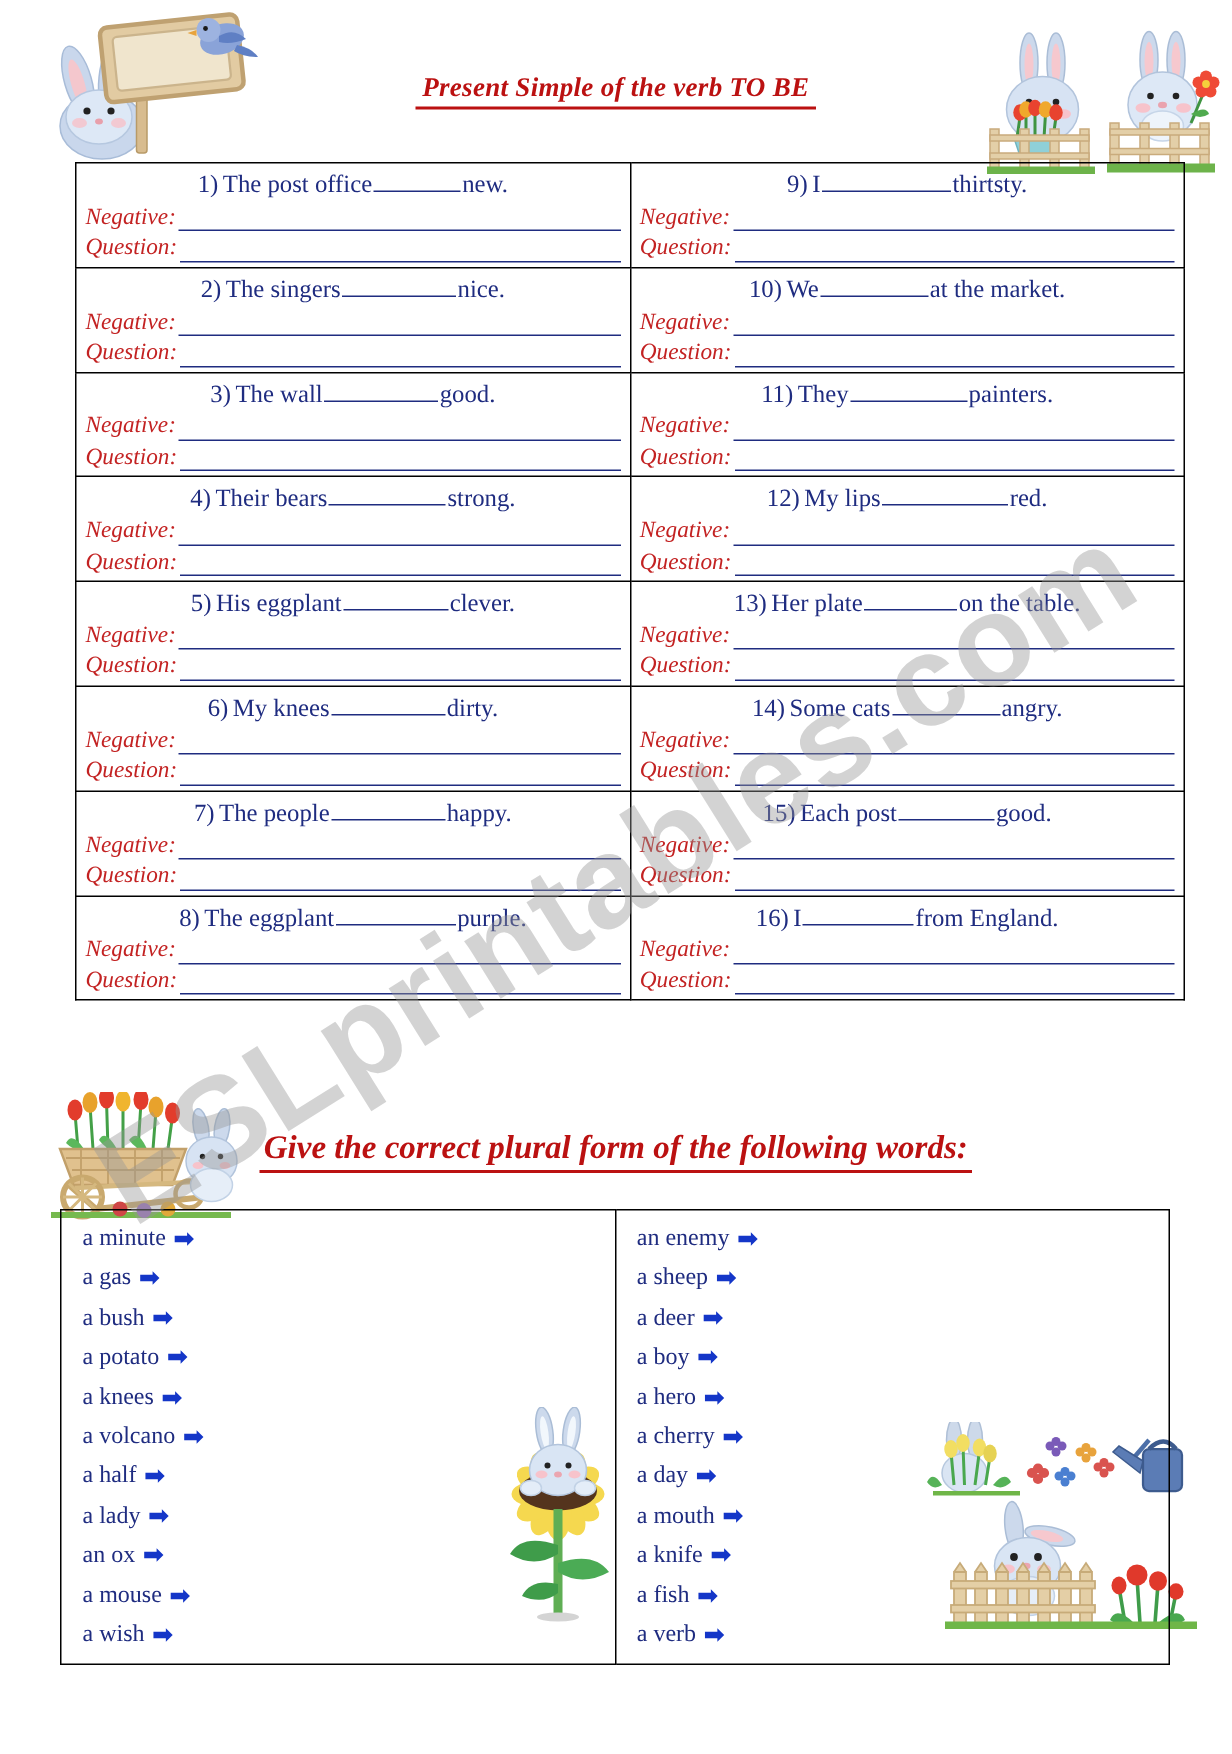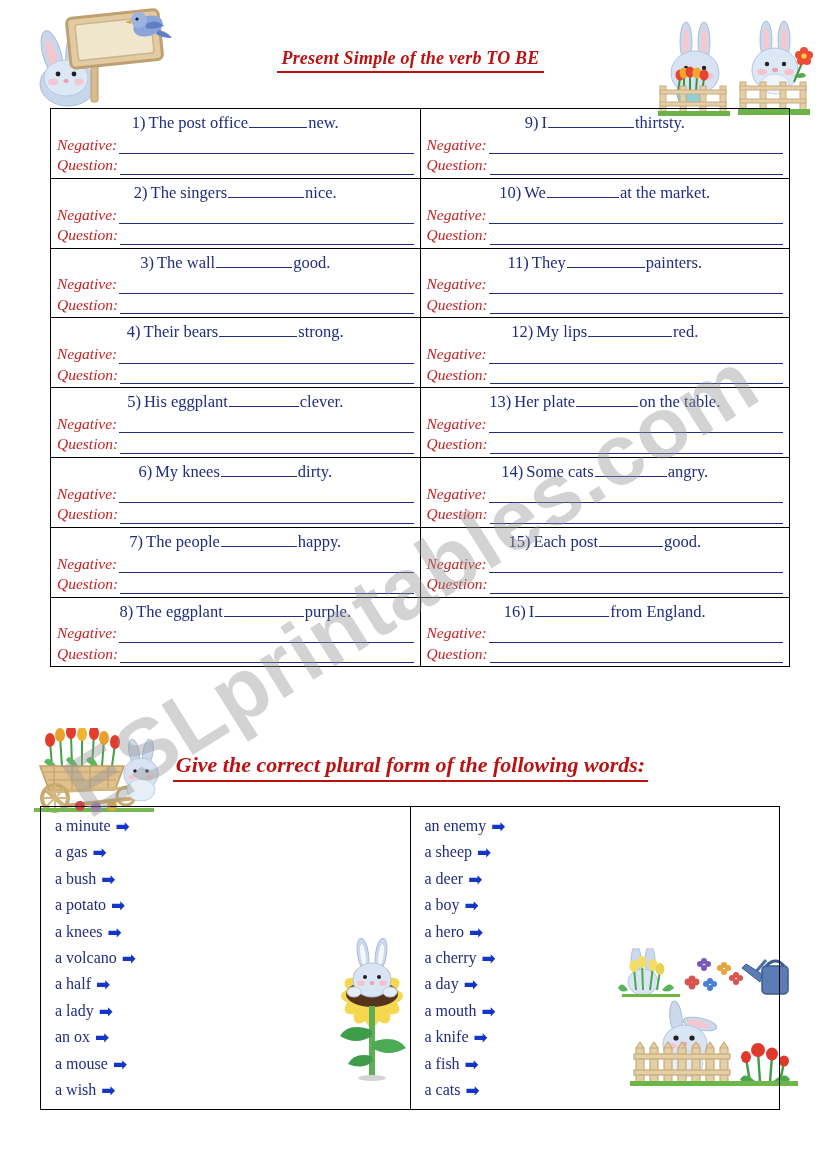--- a/index.html
+++ b/index.html
@@ -718,21 +718,21 @@
               <li><span>an enemy</span><span class="arrow">➡</span></li>
               <li><span>a sheep</span><span class="arrow">➡</span></li>
               <li><span>a deer</span><span class="arrow">➡</span></li>
               <li><span>a boy</span><span class="arrow">➡</span></li>
               <li><span>a hero</span><span class="arrow">➡</span></li>
               <li><span>a cherry</span><span class="arrow">➡</span></li>
               <li><span>a day</span><span class="arrow">➡</span></li>
               <li><span>a mouth</span><span class="arrow">➡</span></li>
               <li><span>a knife</span><span class="arrow">➡</span></li>
               <li><span>a fish</span><span class="arrow">➡</span></li>
-              <li><span>a cats</span><span class="arrow">➡</span></li>
+              <li><span>a verb</span><span class="arrow">➡</span></li>
             </ul>
         </td>
       </tr>
     </tbody>
   </table>
 
   <div class="watermark">ESLprintables.com</div>
 
 </div>
 

